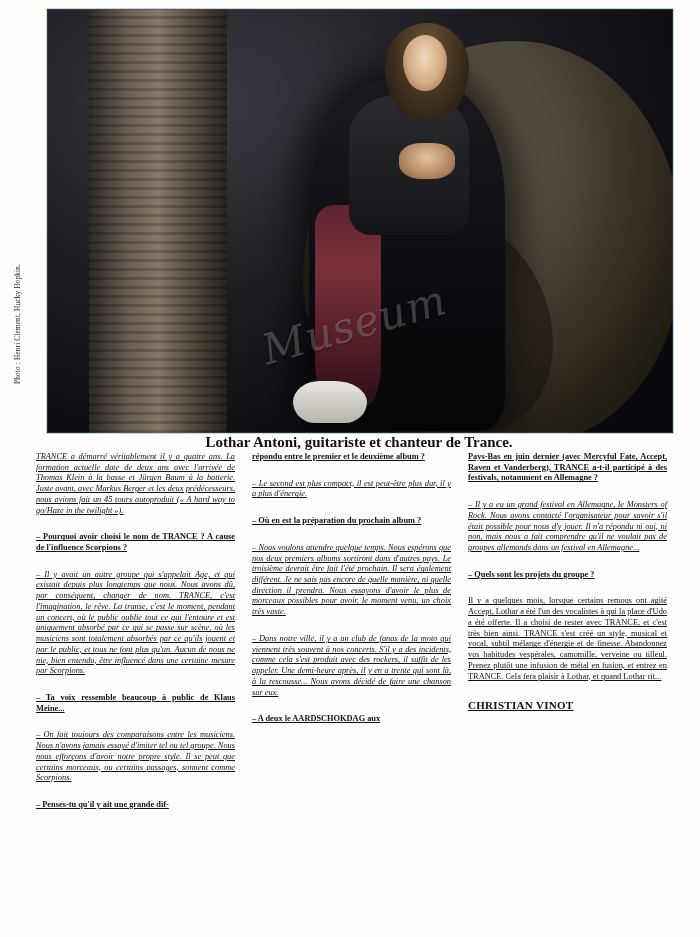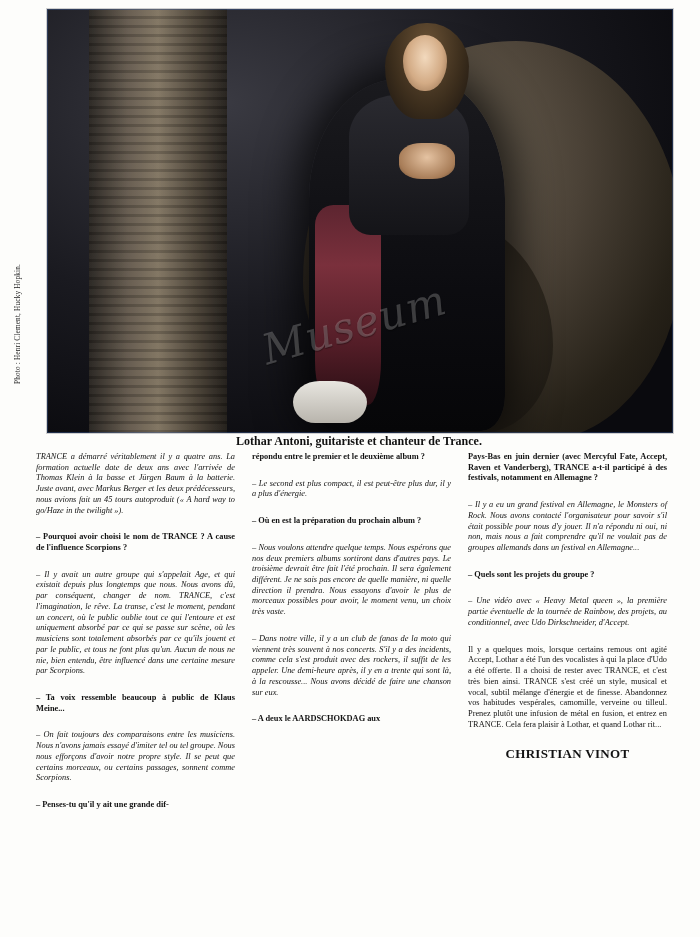--- a/index.html
+++ b/index.html
@@ -158,57 +158,58 @@
     white-space: nowrap;
   }
 
   .caption {
     position: absolute;
     left: 46px;
     top: 434px;
     width: 626px;
     text-align: center;
     font-family: "Liberation Serif", serif;
-    font-size: 12px;
+    font-size: 15px;
     font-weight: bold;
     color: #111;
   }
 
   
   .columns {
     position: absolute;
     left: 36px;
     top: 452px;
     width: 632px;
     height: 470px;
     display: flex;
     gap: 17px;
   }
   .col {
     width: 199px;
     font-size: 8.35px;
     line-height: 1.285;
     text-align: justify;
     color: #121212;
+    text-decoration: underline;
   }
   .col p {
     margin: 0 0 0 0;
     text-indent: 0;
   }
   .col p + p { margin-top: 16px; }
 
   .q { font-weight: bold; font-style: normal; }
   .a { font-style: italic; }
   .plain { font-style: normal; }
   .sign {
-    text-align: center;
+    text-align: left;
     font-weight: bold;
     font-style: normal;
     margin-top: 7px;
-    font-size: 13px;
+    font-size: 11px;
     letter-spacing: .3px;
   }
 </style>
 </head>
 <body>
 
 <div class="page">
 
   <div class="photo-block">
     <div class="photo-bg"></div>
@@ -245,19 +246,18 @@
       <p class="q">– Où en est la préparation du prochain album ?</p>
       <p class="a">– Nous voulons attendre quelque temps. Nous espérons que nos deux premiers albums sortiront dans d'autres pays. Le troisième devrait être fait l'été prochain. Il sera également différent. Je ne sais pas encore de quelle manière, ni quelle direction il prendra. Nous essayons d'avoir le plus de morceaux possibles pour avoir, le moment venu, un choix très vaste.</p>
       <p class="a">– Dans notre ville, il y a un club de fanas de la moto qui viennent très souvent à nos concerts. S'il y a des incidents, comme cela s'est produit avec des rockers, il suffit de les appeler. Une demi-heure après, il y en a trente qui sont là, à la rescousse... Nous avons décidé de faire une chanson sur eux.</p>
       <p class="q">– A deux le AARDSCHOKDAG aux</p>
     </div>
 
     <div class="col">
       <p class="q">Pays-Bas en juin dernier (avec Mercyful Fate, Accept, Raven et Vanderberg), TRANCE a-t-il participé à des festivals, notamment en Allemagne ?</p>
       <p class="a">– Il y a eu un grand festival en Allemagne, le Monsters of Rock. Nous avons contacté l'organisateur pour savoir s'il était possible pour nous d'y jouer. Il n'a répondu ni oui, ni non, mais nous a fait comprendre qu'il ne voulait pas de groupes allemands dans un festival en Allemagne...</p>
       <p class="q">– Quels sont les projets du groupe ?</p>
-      <p class="a">– Une vidéo avec « Heavy Metal queen », la première partie éventuelle de la tournée de Rainbow, des projets, au conditionnel, avec Udo Dirkschneider, d'Accept.</p>
       <p class="plain">Il y a quelques mois, lorsque certains remous ont agité Accept, Lothar a été l'un des vocalistes à qui la place d'Udo a été offerte. Il a choisi de rester avec TRANCE, et c'est très bien ainsi. TRANCE s'est créé un style, musical et vocal, subtil mélange d'énergie et de finesse. Abandonnez vos habitudes vespérales, camomille, verveine ou tilleul. Prenez plutôt une infusion de métal en fusion, et entrez en TRANCE. Cela fera plaisir à Lothar, et quand Lothar rit...</p>
       <p class="sign">CHRISTIAN VINOT</p>
     </div>
   </div>
 
 </div>
 
 </body></html>

